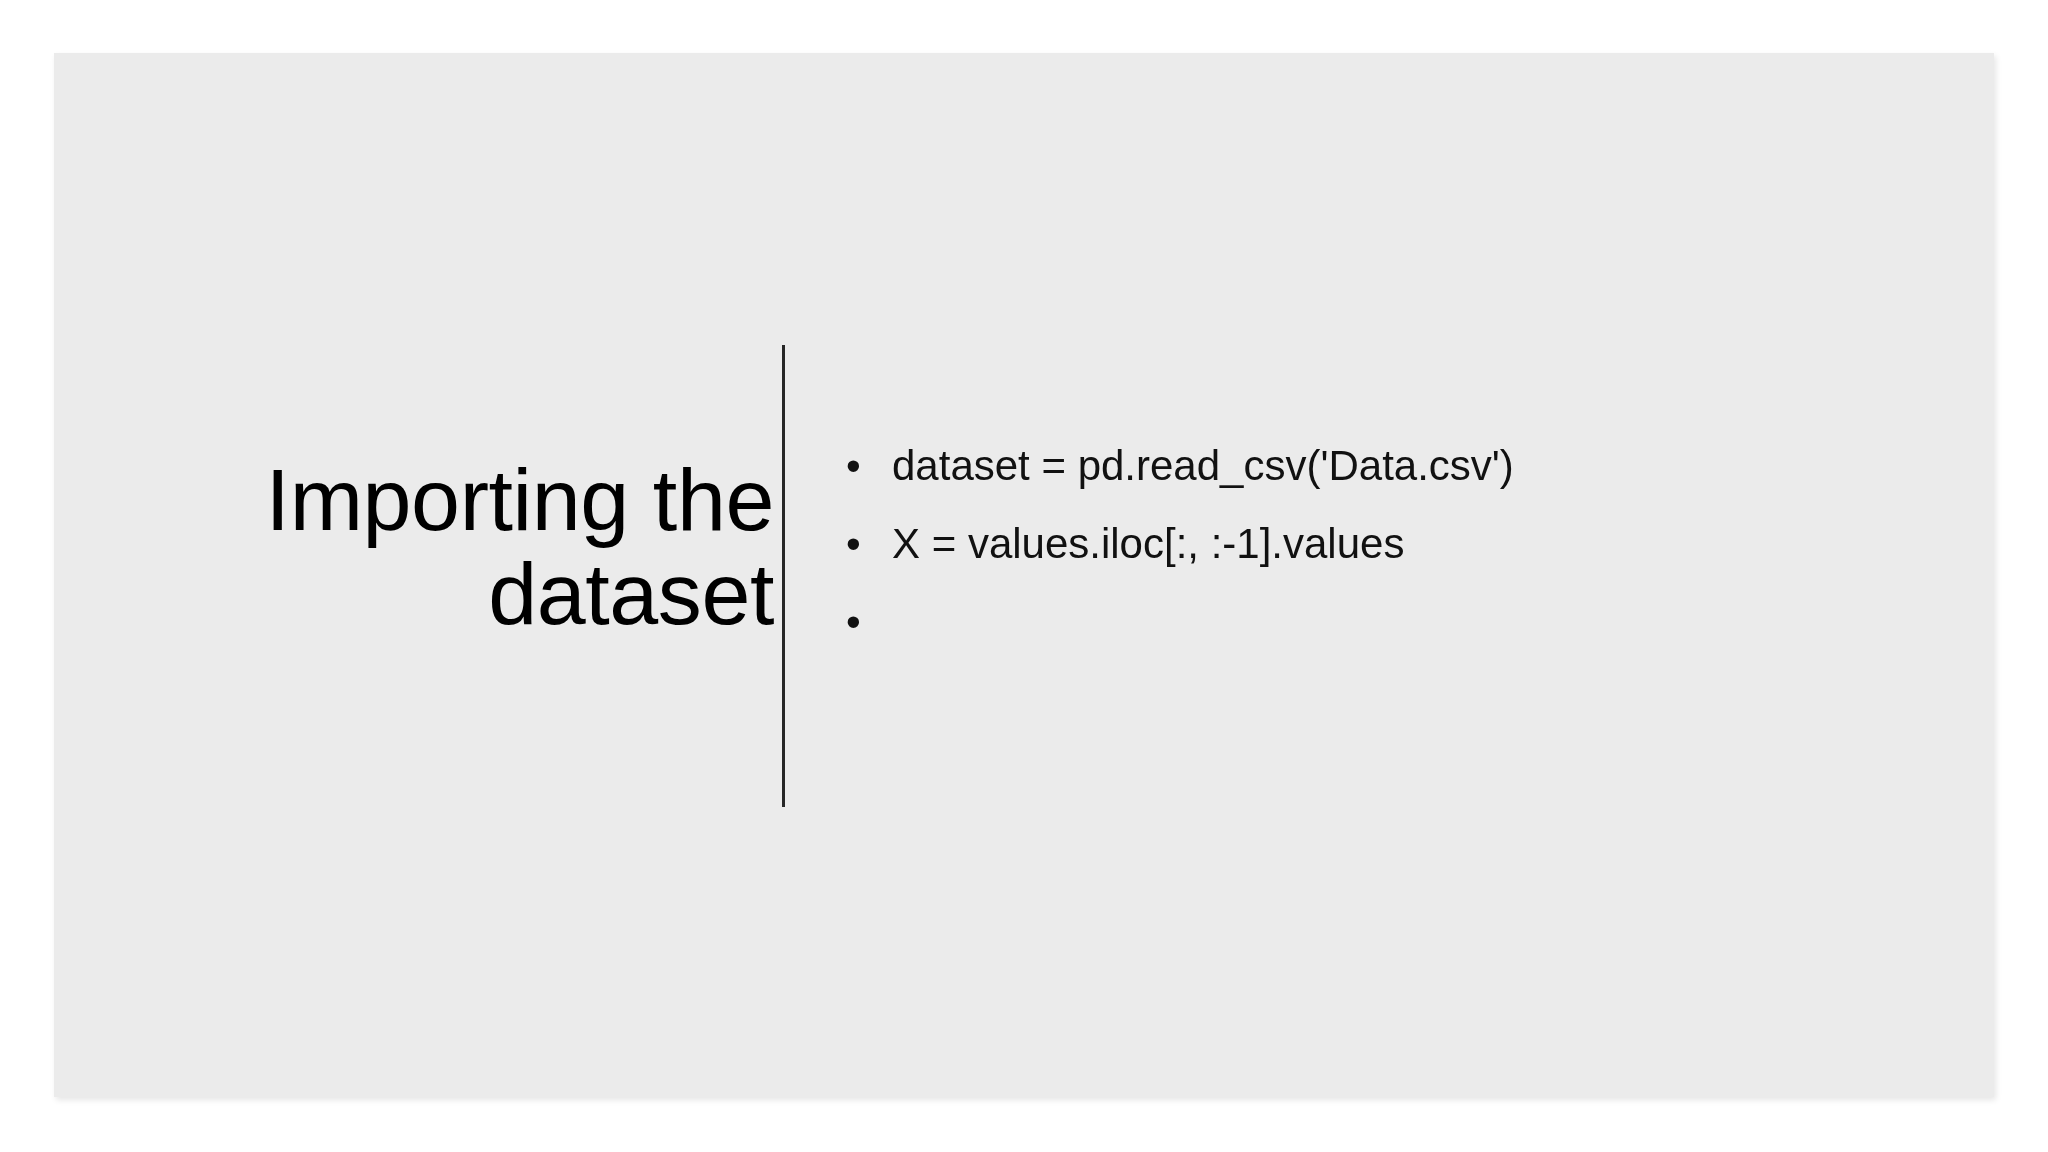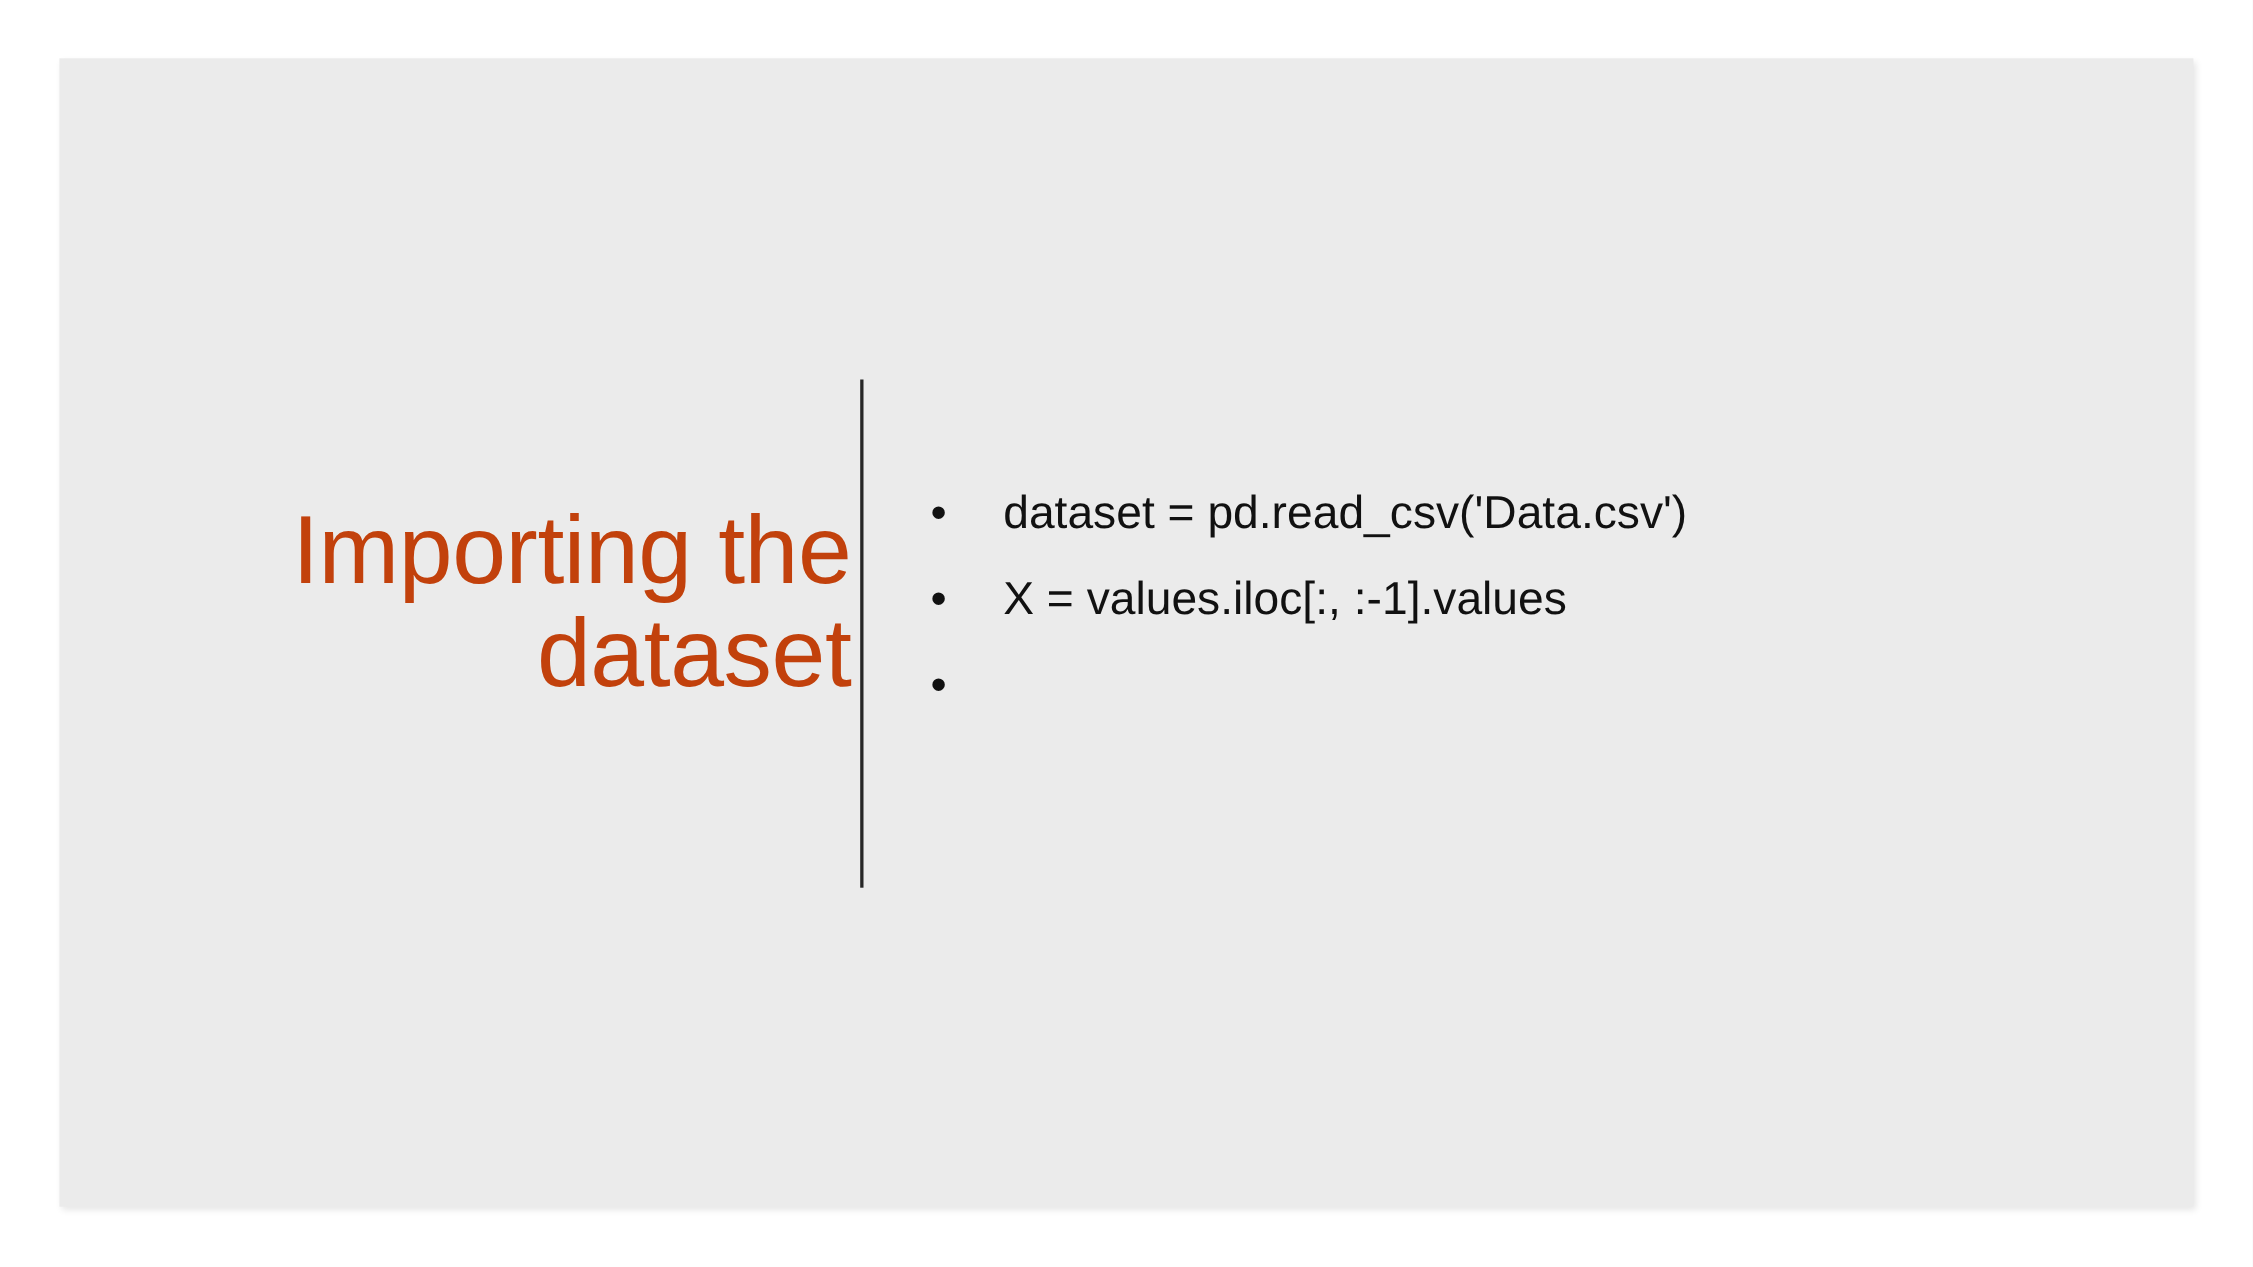--- a/index.html
+++ b/index.html
@@ -45,21 +45,21 @@
     width: 660px;
     text-align: right;
   }
   #slide-title {
     margin: 0;
     font-family: "Liberation Sans", "DejaVu Sans", sans-serif;
     font-weight: 300;
     font-size: 88px;
     line-height: 1.07;
     letter-spacing: -0.4px;
-    color: #c2410c;
+    color: #000000;
     white-space: normal;
   }
 
   
   #column-divider {
     position: absolute;
     left: 728px;
     top: 292px;
     width: 3px;
     height: 462px;
@@ -95,21 +95,20 @@
     left: 2px;
     top: 0;
     width: 22px;
     font-size: 42px;
     line-height: 1.0;
     color: #111111;
     text-align: left;
   }
   .bullet-text {
     display: inline;
-    margin-left: 20px;
   }
 </style>
 </head>
 <body>
 
 <div id="slide-canvas">
   <div id="slide-content">
 
     <div id="title-block">
       <h1 id="slide-title">Importing the dataset</h1>

